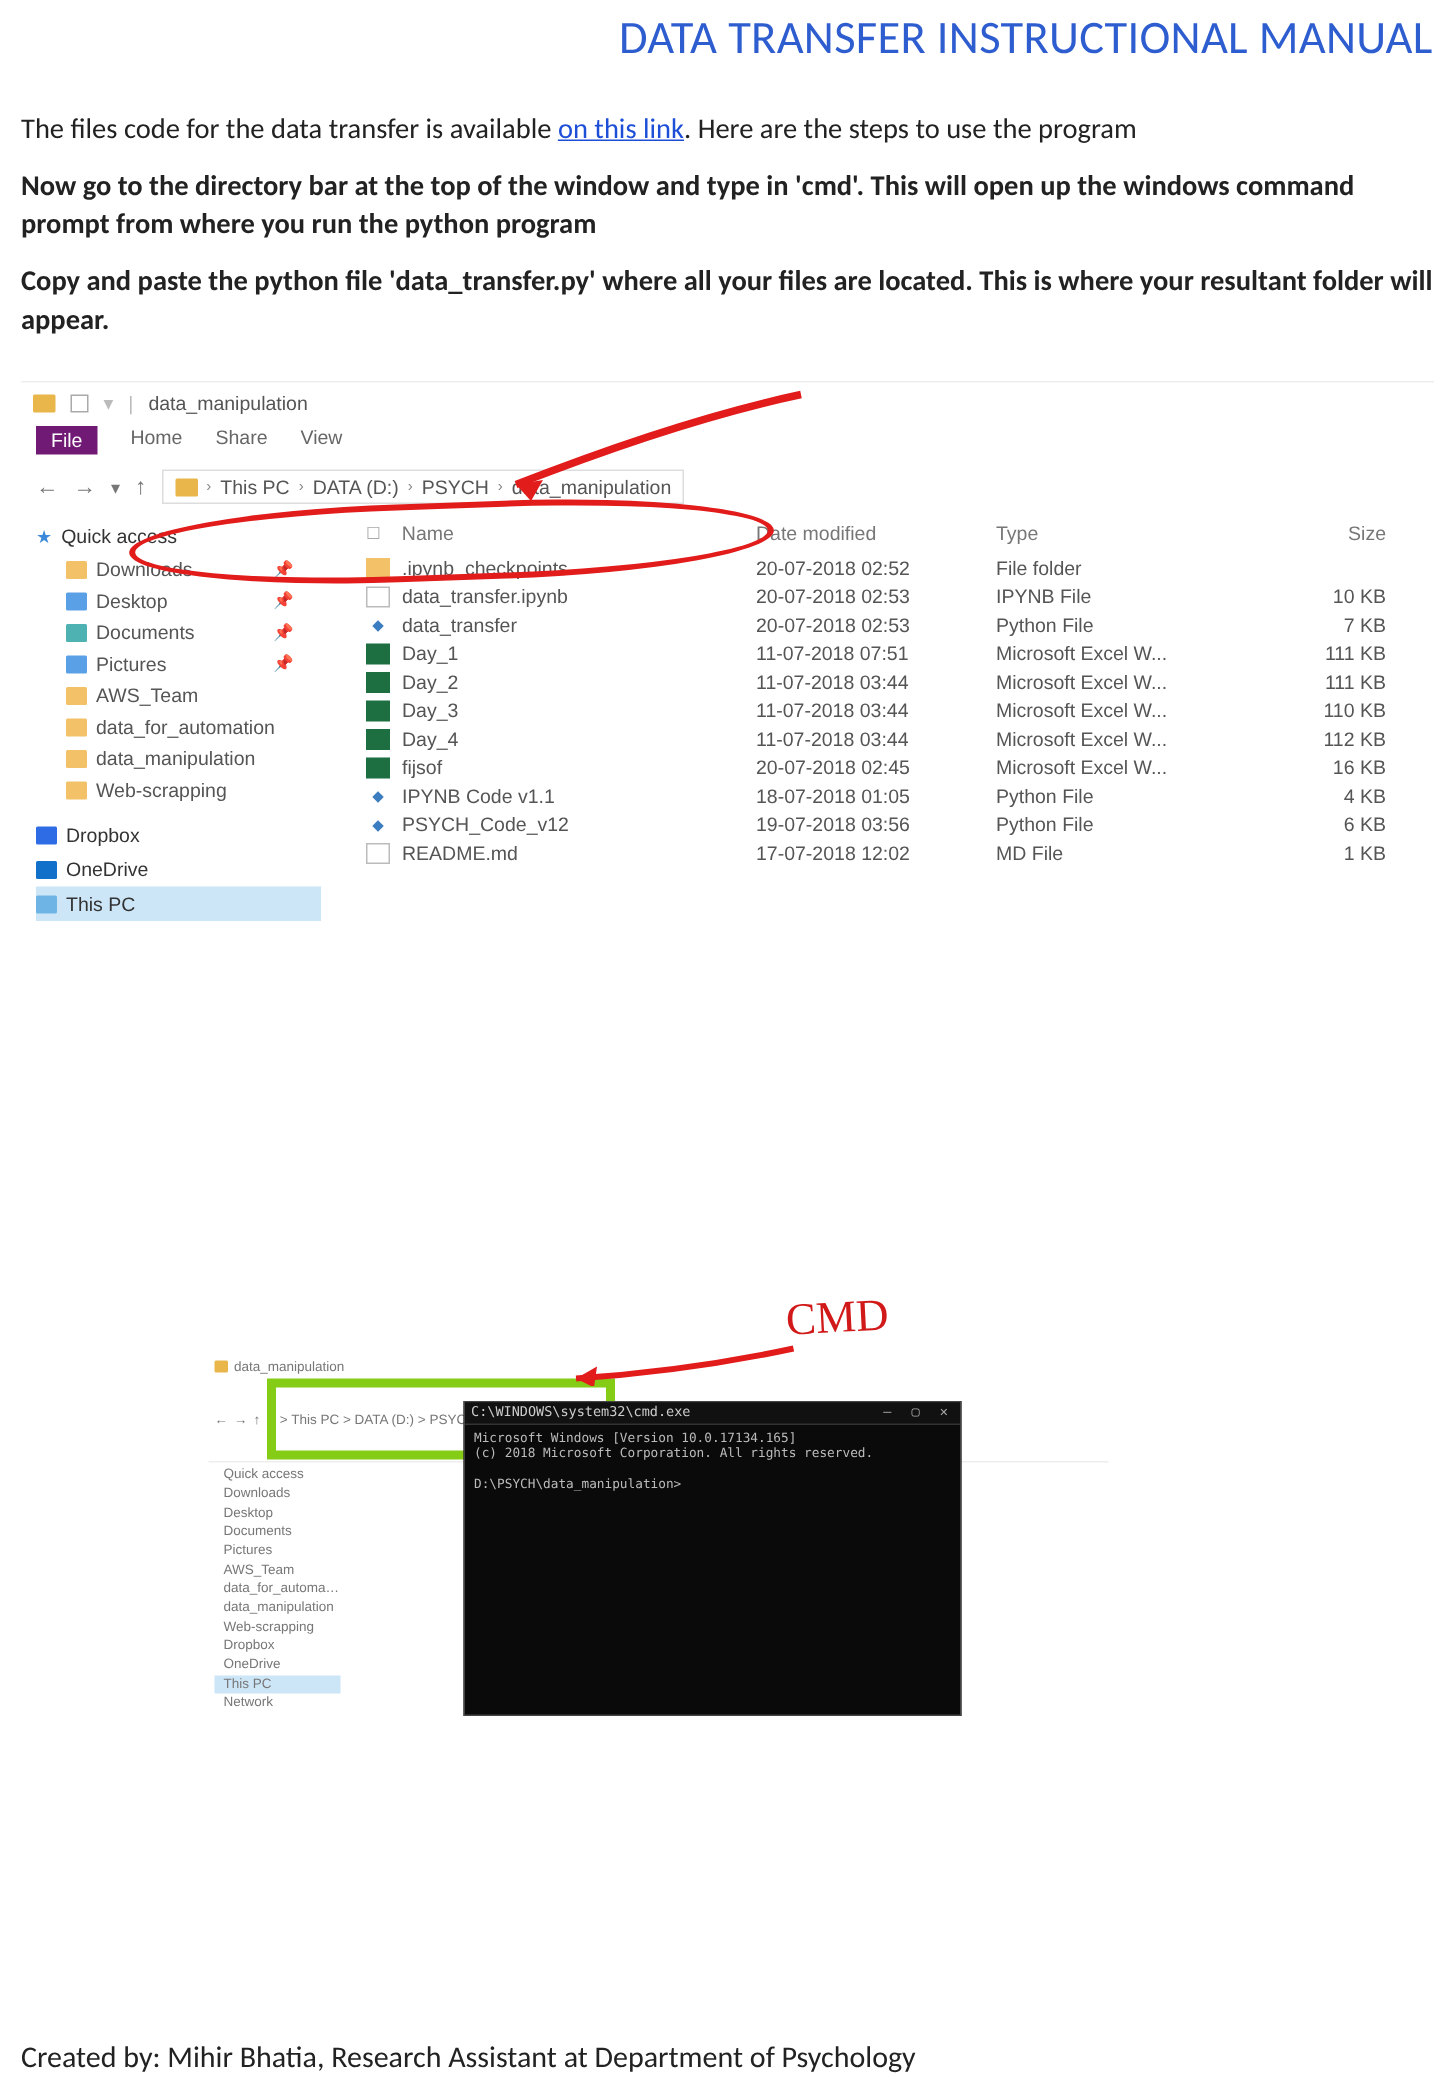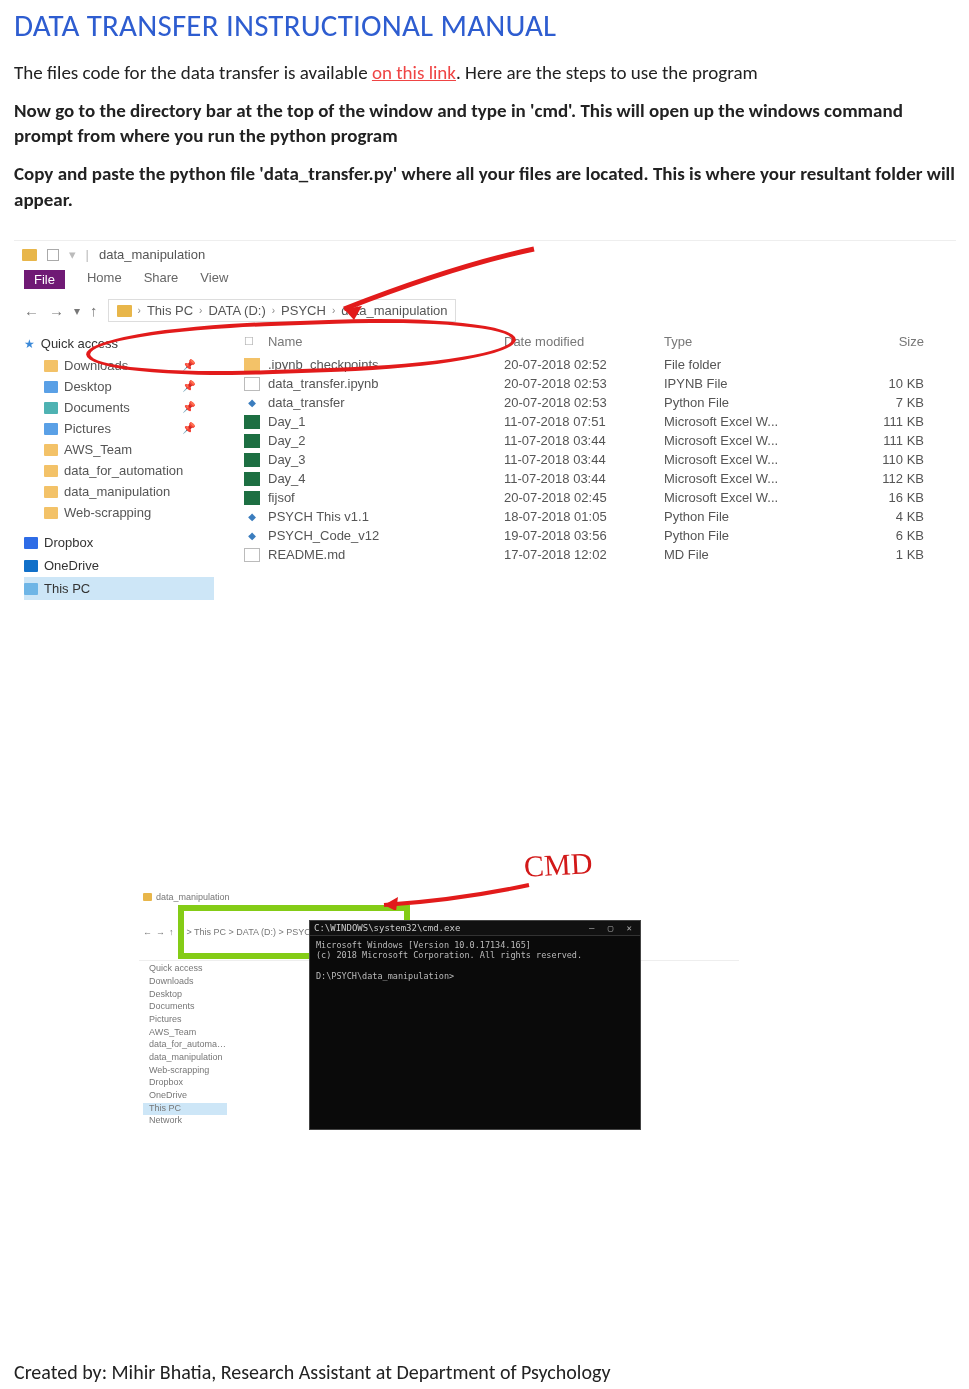--- a/index.html
+++ b/index.html
@@ -1,21 +1,21 @@
 <!DOCTYPE html>
 <html><head>
 <meta charset="utf-8">
 <style>
   * { box-sizing: border-box; }
   body { margin: 0; font-family: Calibri, Arial, sans-serif; font-size: 19px; color: #222; width: 969px; background: #fff; }
   .page { padding: 0 14px; }
-  h1.title { color: #2E5DD0; font-weight: 400; font-size: 31px; text-align: left; margin: 6px 0 16px; letter-spacing: 0.2px; }
+  h1.title { color: #2E5DD0; font-weight: 400; font-size: 31px; text-align: right; margin: 6px 0 30px; letter-spacing: 0.2px; }
   p { margin: 0 0 12px; line-height: 1.35; }
   .bold { font-weight: 700; }
-  a.link { color: #ef4444; text-decoration: underline; }
+  a.link { color: #1d4ed8; text-decoration: underline; }
   .footer { position: absolute; top: 1360px; left: 14px; font-size: 20px; }
 
   
   .shot1 { position: relative; width: 942px; height: 560px; margin-top: 28px; background: #fff; border-top: 1px solid #eee; }
   .titlebar { display: flex; align-items: center; gap: 10px; padding: 6px 8px; font-size: 13px; color: #555; font-family: "Segoe UI", Arial, sans-serif; }
   .icon-folder { width: 15px; height: 12px; background: #E8B64A; display: inline-block; border-radius: 1px; }
   .icon-blank { width: 12px; height: 12px; background: #fff; border: 1px solid #aaa; display: inline-block; }
   .sep { color: #bbb; }
   .ribbon { display: flex; gap: 22px; padding: 2px 10px 6px; font-size: 13px; color: #666; font-family: "Segoe UI", Arial, sans-serif; }
   .ribbon .blue { background: #701a75; color: #fff; padding: 2px 10px; }
@@ -253,21 +253,21 @@
                 <span class="ficon excel"></span>
                 <span>fijsof</span>
               </div>
               <div class="col-date">20-07-2018 02:45</div>
               <div class="col-type">Microsoft Excel W...</div>
               <div class="col-size">16 KB</div>
             </div>
             <div class="frow">
               <div class="col-name">
                 <span class="ficon py"></span>
-                <span>PSYCH This  v1.1</span>
+                <span>IPYNB Code  v1.1</span>
               </div>
               <div class="col-date">18-07-2018 01:05</div>
               <div class="col-type">Python File</div>
               <div class="col-size">4 KB</div>
             </div>
             <div class="frow">
               <div class="col-name">
                 <span class="ficon py"></span>
                 <span>PSYCH_Code_v12</span>
               </div>

